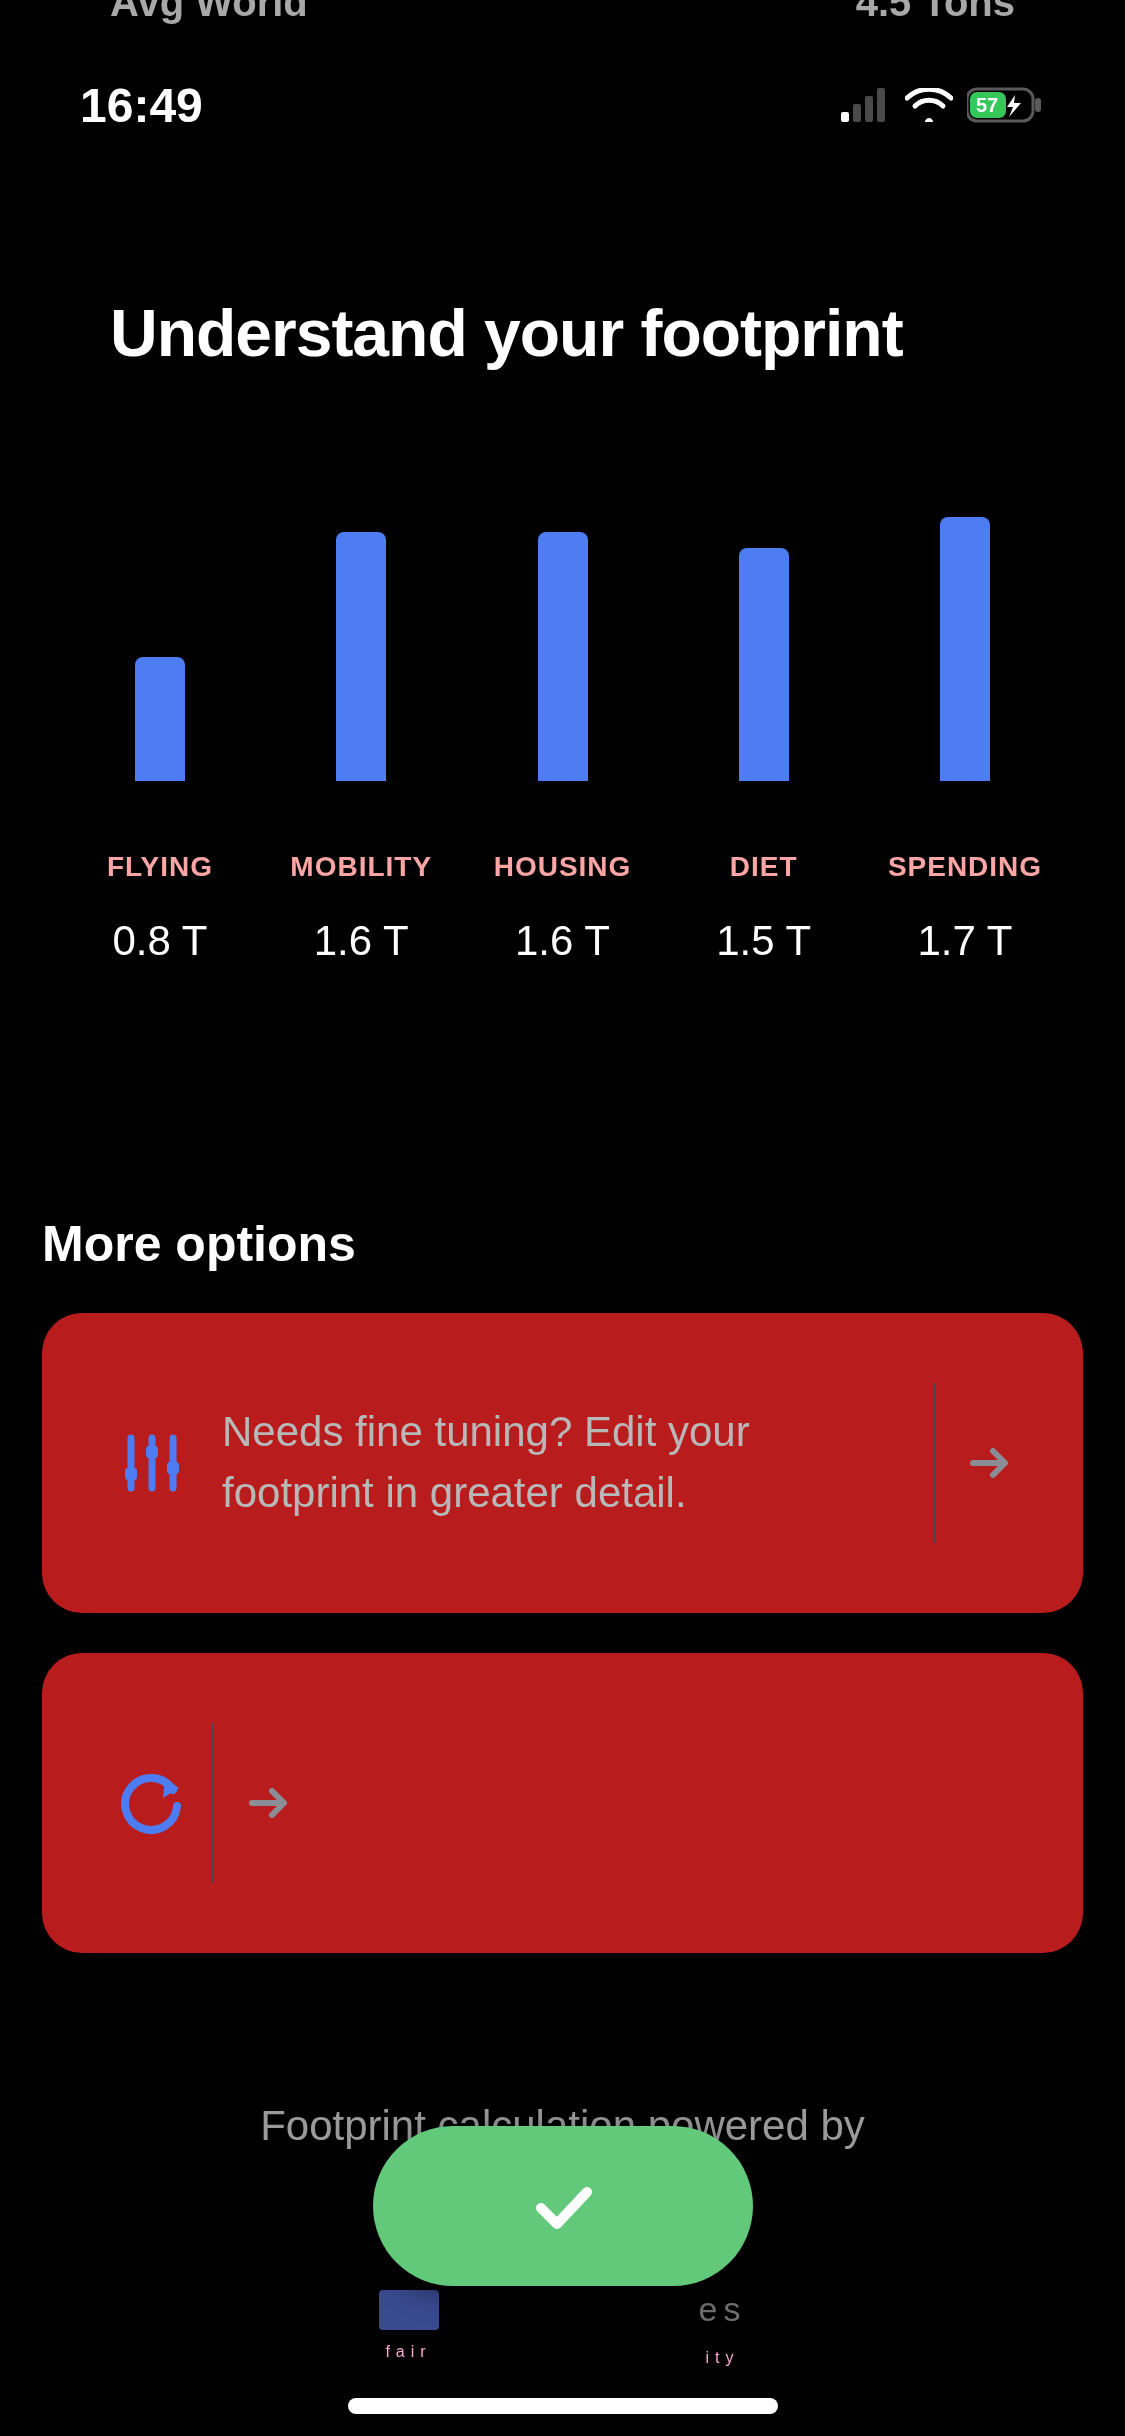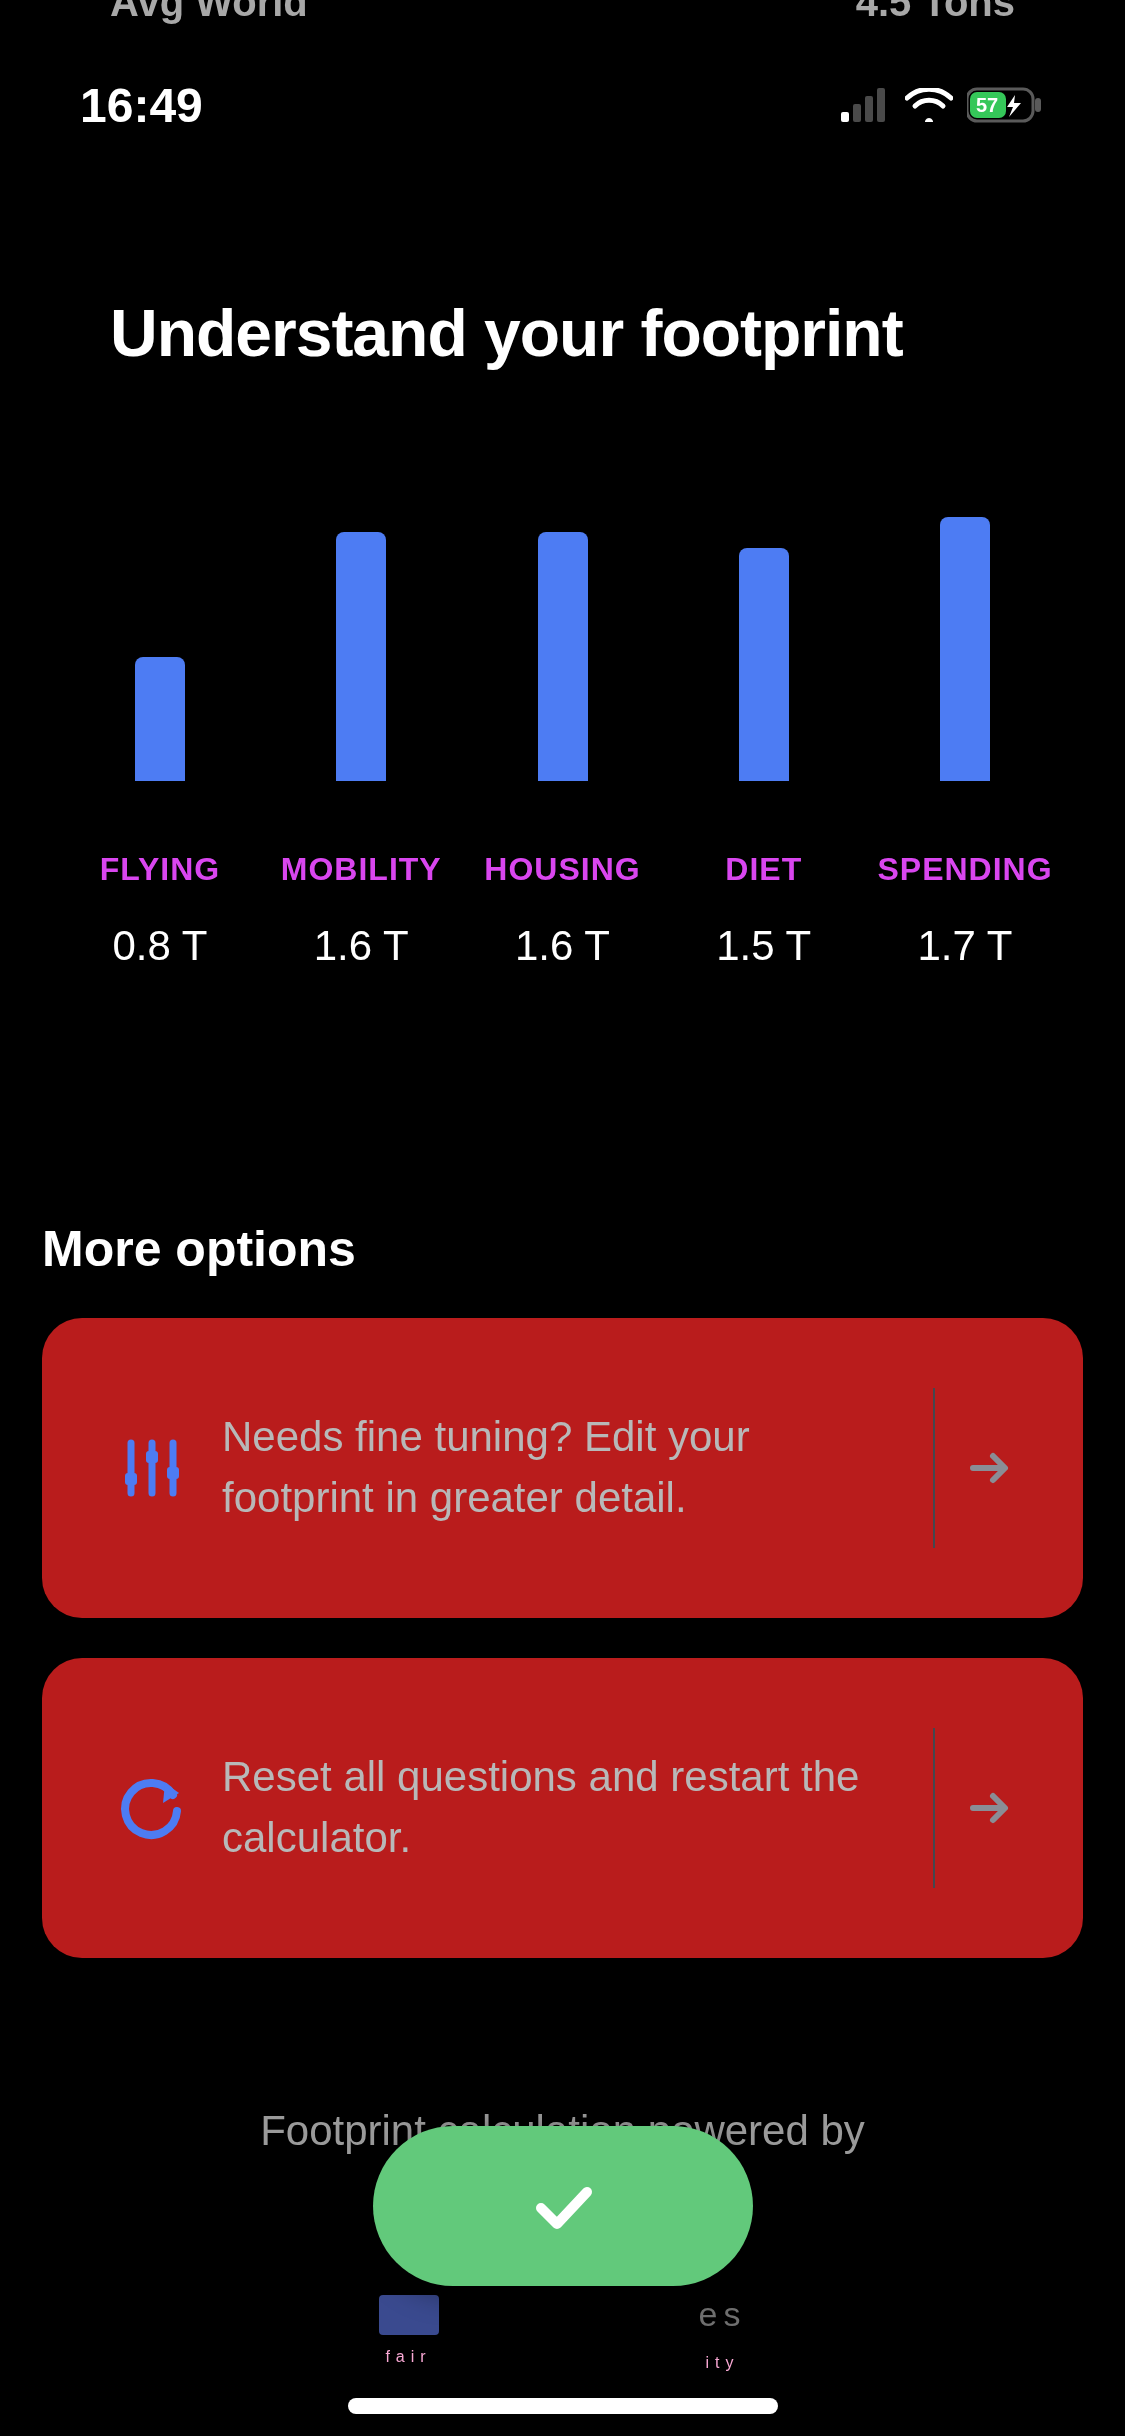--- a/index.html
+++ b/index.html
@@ -75,24 +75,24 @@
     justify-content: center;
     width: 100%;
   }
   .bar {
     width: 50px;
     background: #4d7cf3;
     border-radius: 8px 8px 0 0;
   }
   .bar-label {
     margin-top: 70px;
-    font-size: 32px;
+    font-size: 28px;
     font-weight: 800;
     letter-spacing: 1px;
-    color: #d946ef;
+    color: #fca5a5;
   }
   .bar-value {
     margin-top: 34px;
     font-size: 42px;
     font-weight: 400;
     color: #fff;
   }
 
   
   .more-title {
@@ -295,21 +295,20 @@
   </div>
 </div>
 
 <div class="option-card">
   <div class="option-icon">
     <svg width="70" height="70" viewBox="0 0 70 70">
       <path d="M56 22 A26 26 0 1 0 60 38" stroke="#4d7cf3" stroke-width="8" fill="none" stroke-linecap="round"></path>
       <path d="M48 10 L62 20 L46 30 Z" fill="#4d7cf3"></path>
     </svg>
   </div>
-  <div class="option-text">Reset all questions and restart the calculator.</div>
   <div class="option-arrow">
     <svg width="48" height="48" viewBox="0 0 48 48">
       <path d="M8 24 H38 M28 12 L40 24 L28 36" stroke="#8a8d95" stroke-width="6" fill="none" stroke-linecap="round" stroke-linejoin="round"></path>
     </svg>
   </div>
 </div>
 
 <div class="credits">
   <div>Footprint calculation powered by</div>
   <div>ESU-services 2021</div>

